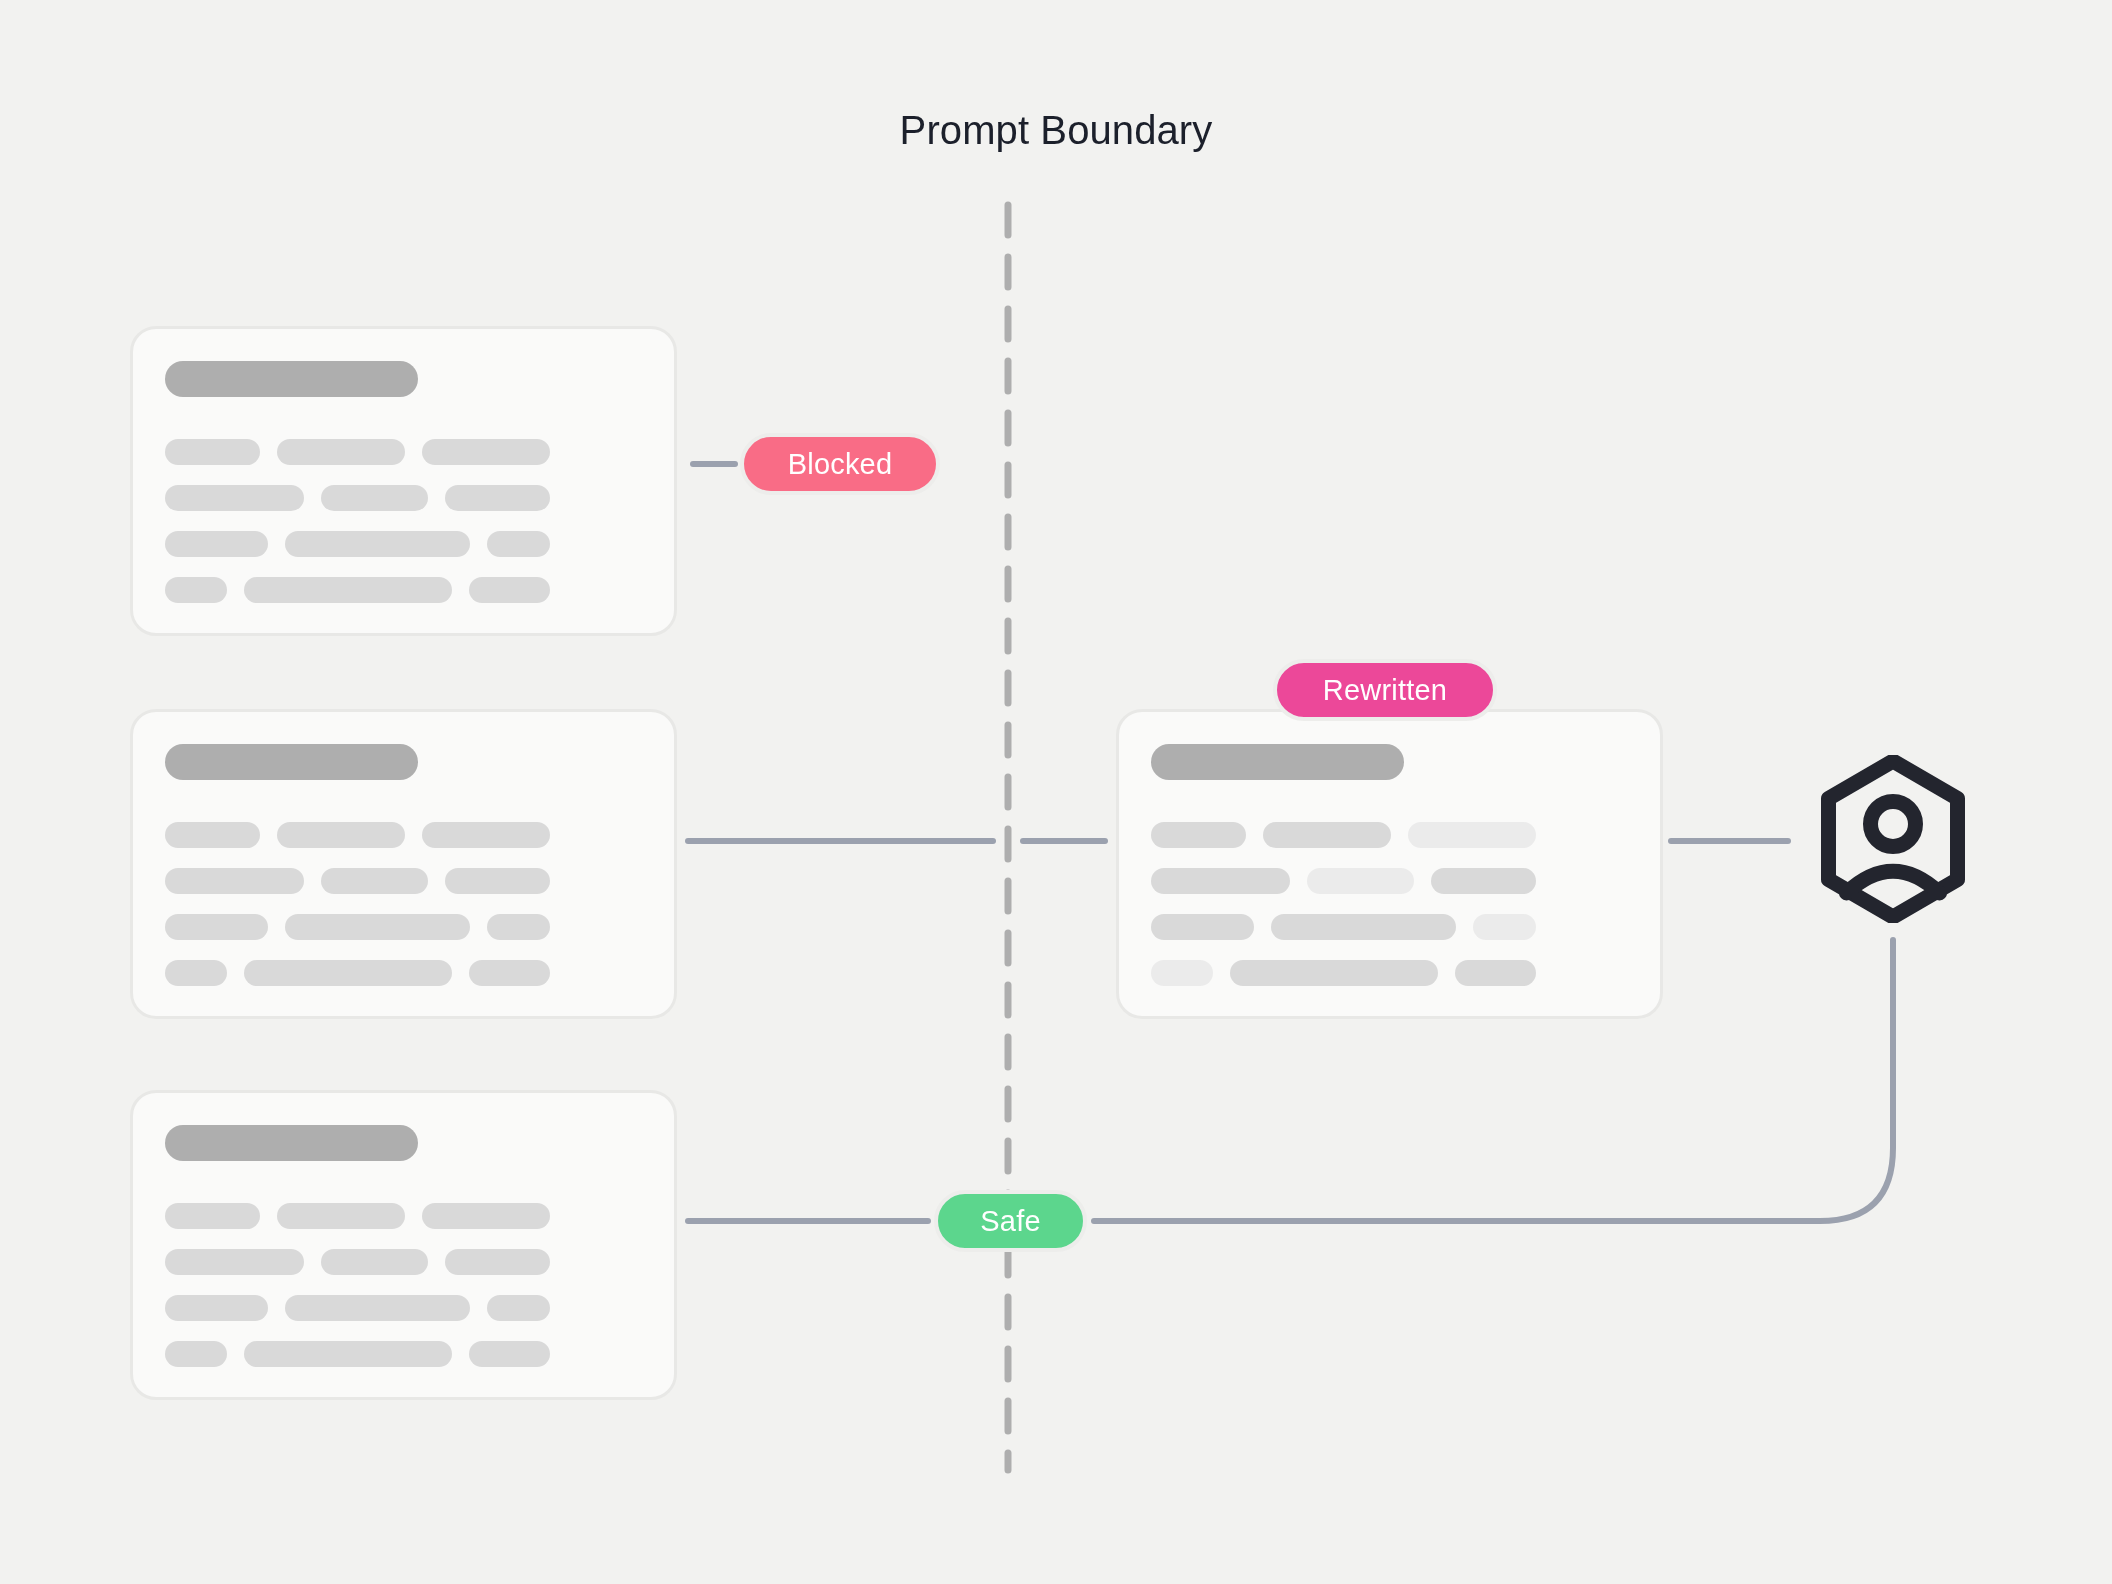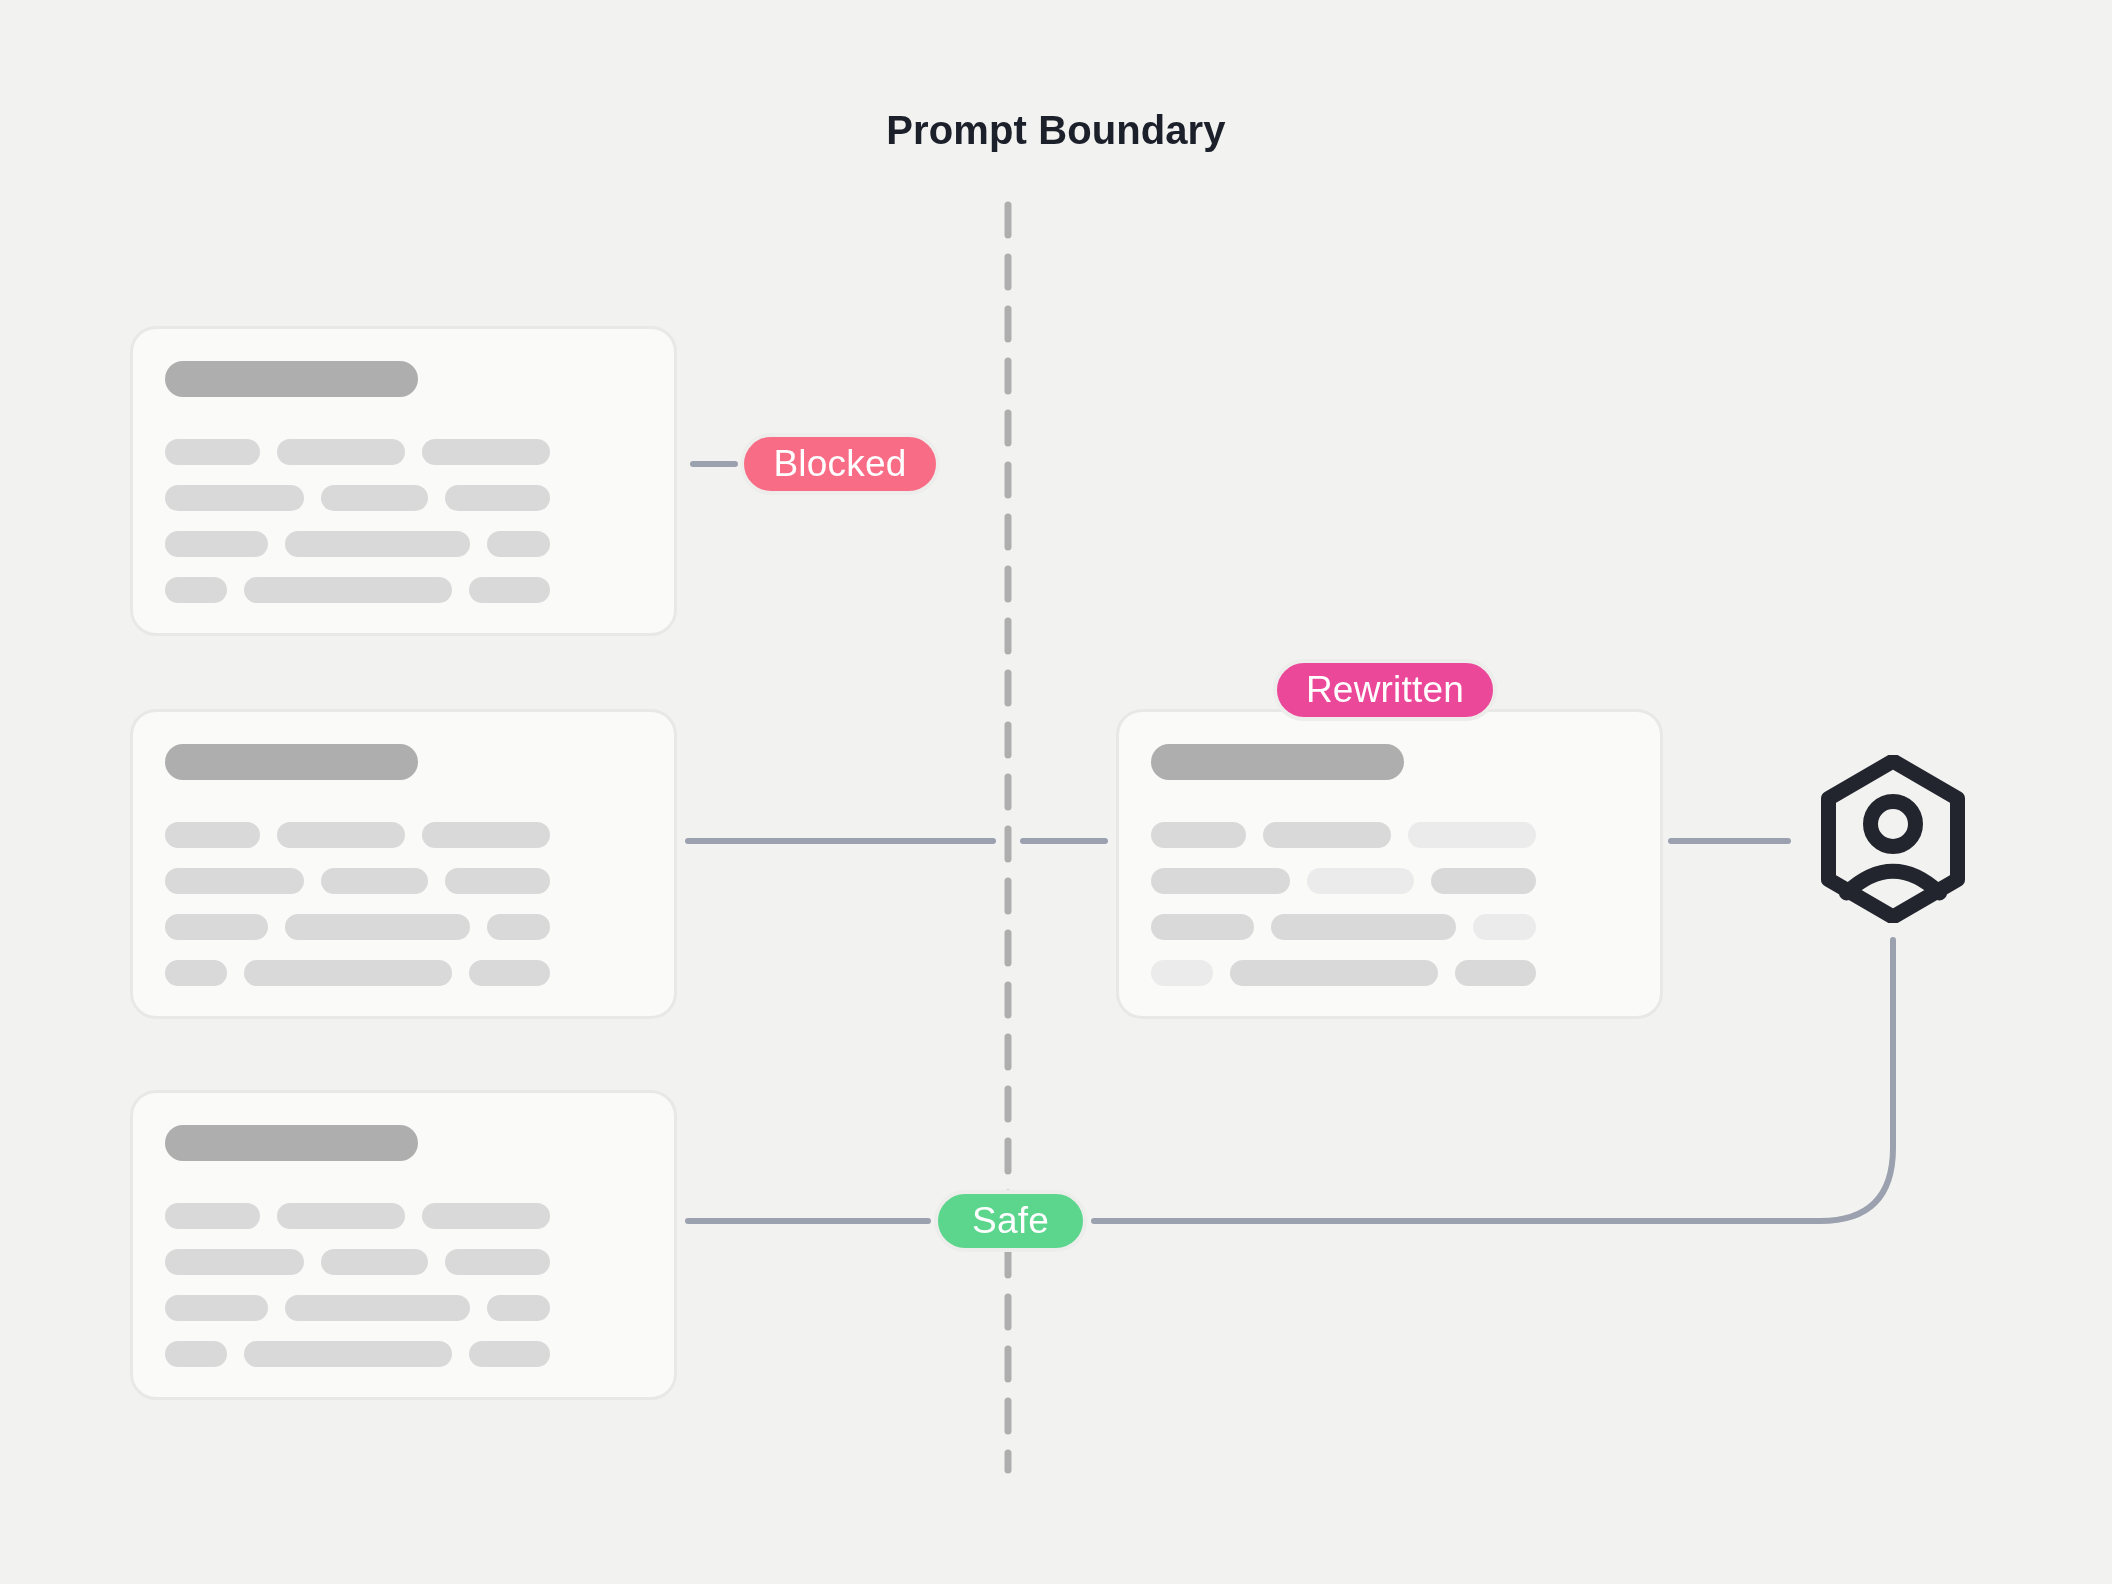--- a/index.html
+++ b/index.html
@@ -25,21 +25,21 @@
   }
 
   
   .page-title {
     position: absolute;
     left: 0;
     top: 110px;
     width: 2112px;
     text-align: center;
     font-size: 40px;
-    font-weight: 700;
+    font-weight: 400;
     letter-spacing: 0.1px;
     color: #1C202B;
     line-height: 1;
   }
 
   
   .wires {
     position: absolute;
     left: 0;
     top: 0;
@@ -93,21 +93,21 @@
   
   .badge {
     position: absolute;
     box-sizing: border-box;
     display: flex;
     align-items: center;
     justify-content: center;
     height: 62px;
     border-radius: 31px;
     color: #FFFFFF;
-    font-size: 37px;
+    font-size: 29px;
     font-weight: 500;
     letter-spacing: 0.2px;
     border: 4px solid #EDEDEB;
     white-space: nowrap;
   }
   #badge-blocked {
     left: 740px;
     top: 433px;
     width: 200px;
     background: #F96C86;

